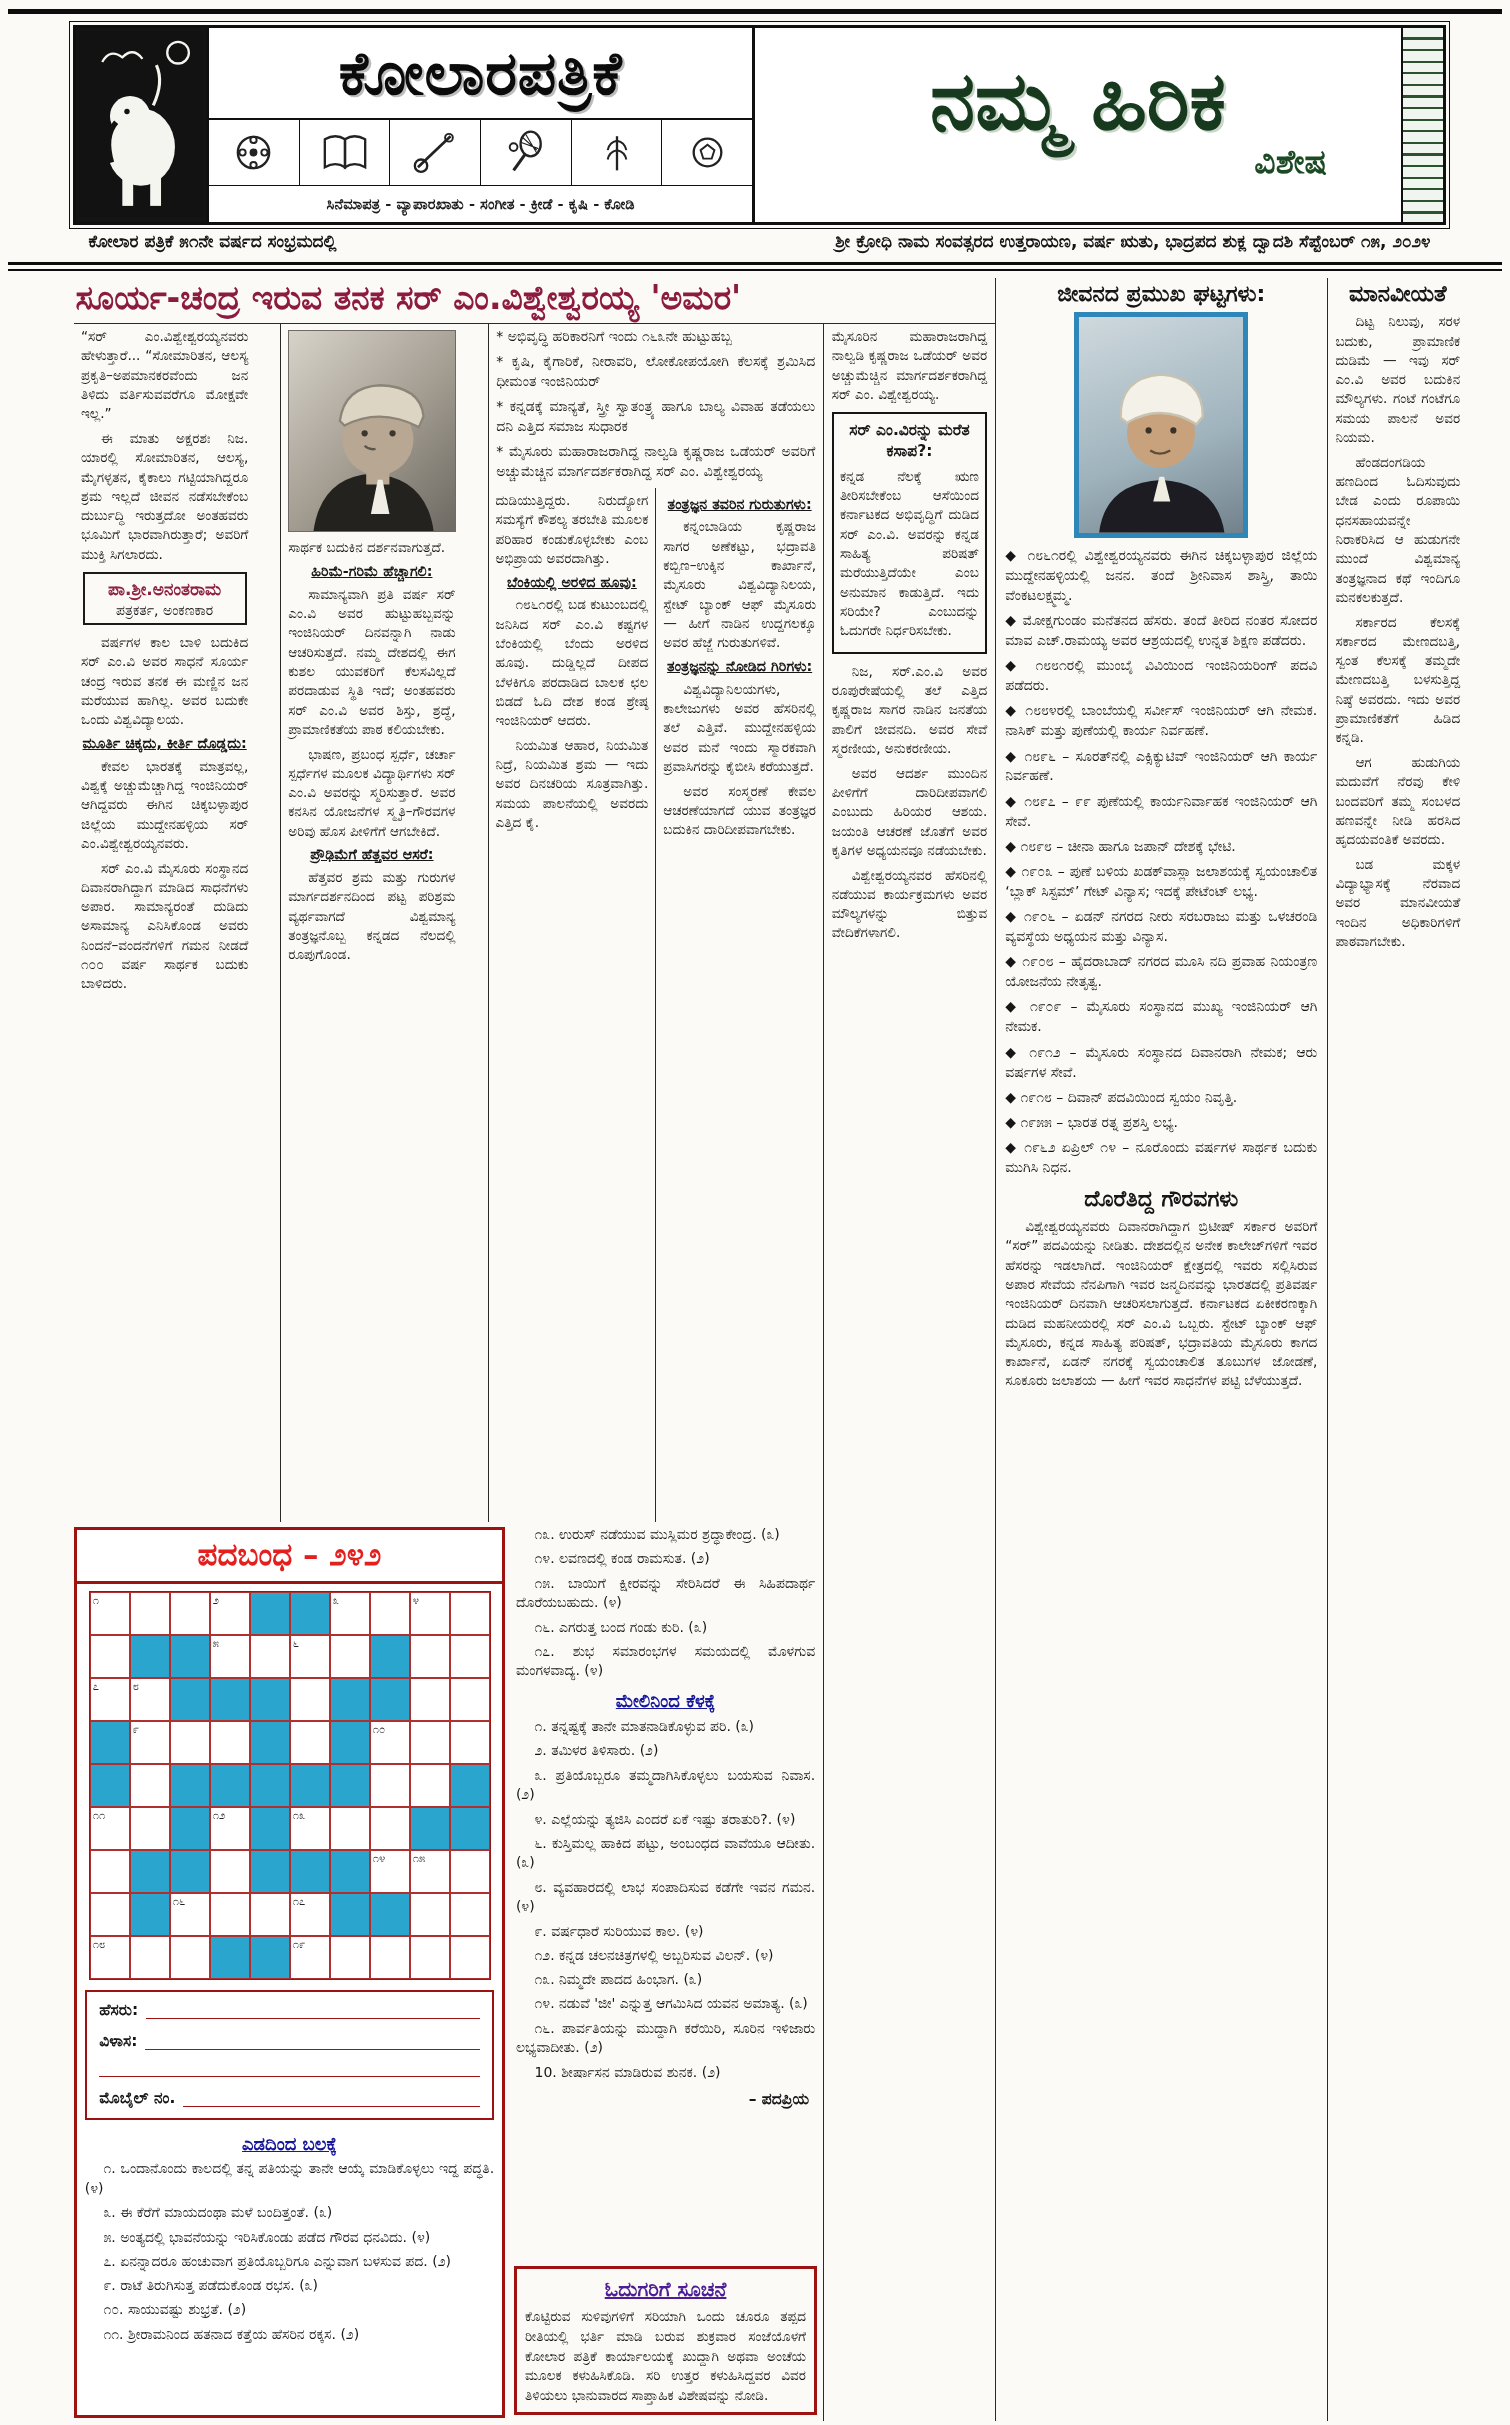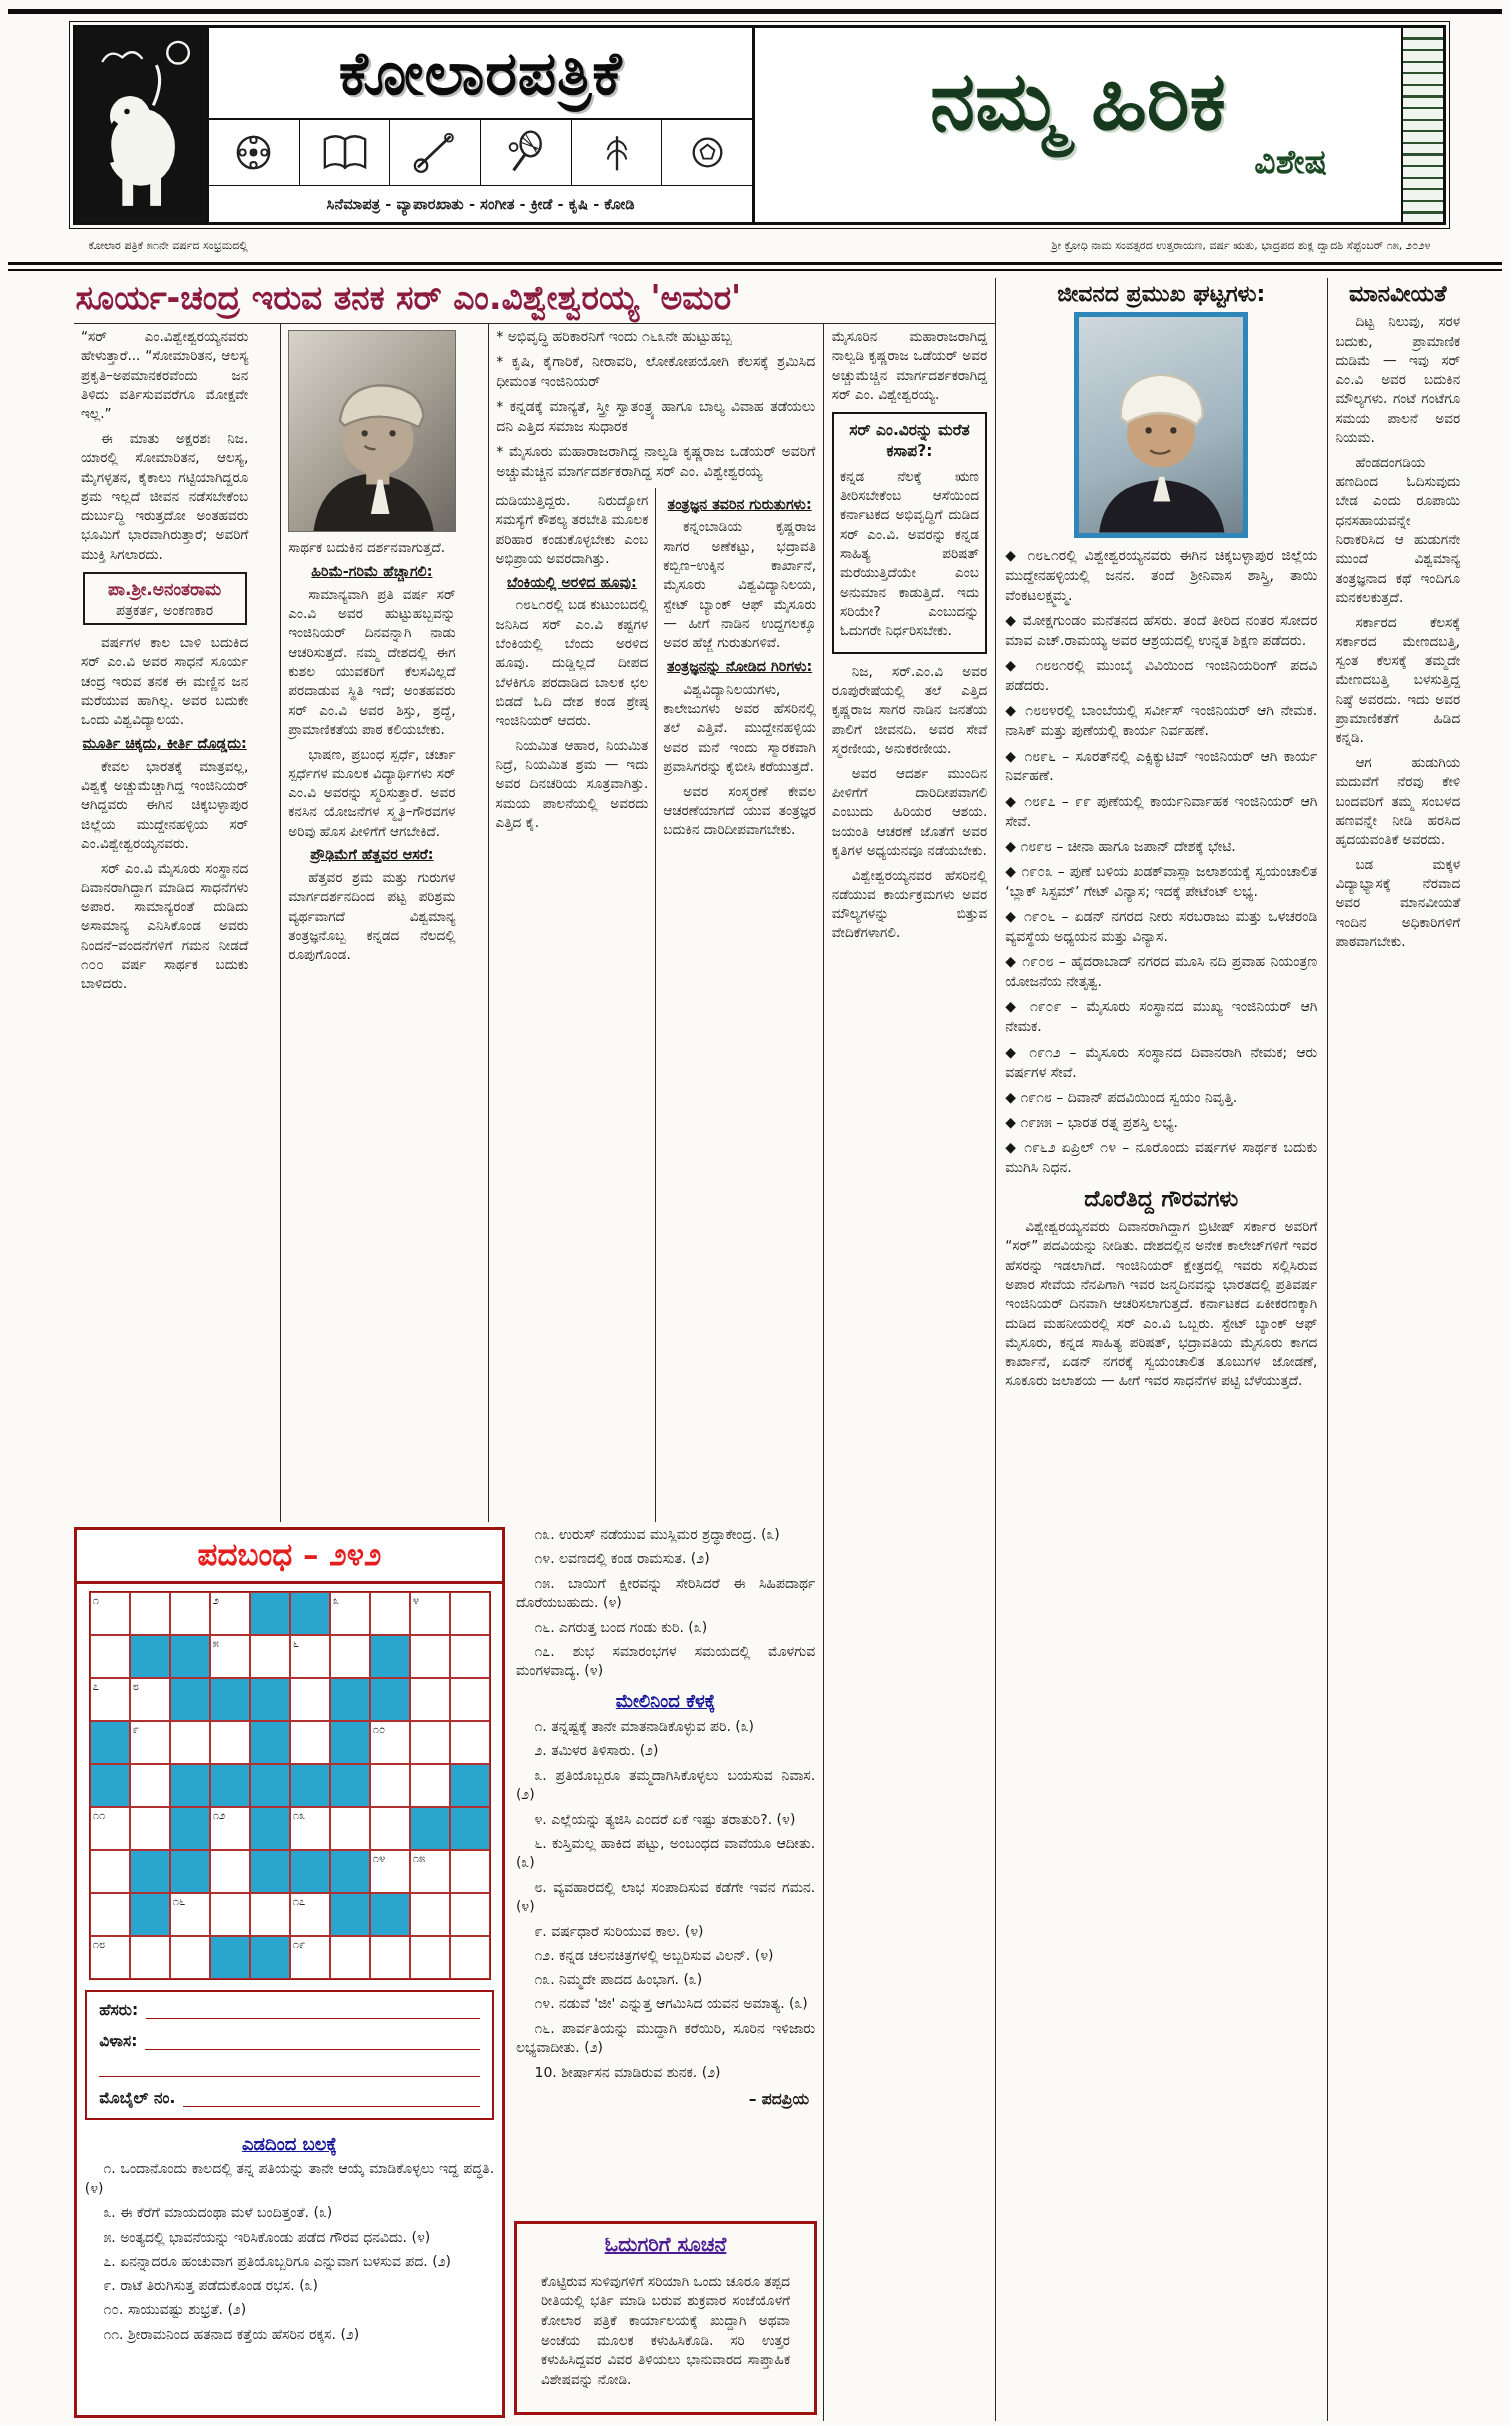--- a/index.html
+++ b/index.html
@@ -25,22 +25,22 @@
   .tagline{flex:1;display:flex;align-items:center;justify-content:center;
     font-size:14.7px;font-weight:bold;color:#1c1c1c;}
   .m-right{flex:1;position:relative;display:flex;flex-direction:column;justify-content:center;}
   .special-main{font-size:81px;line-height:.95;font-weight:800;color:#173a1e;
     text-align:center;text-shadow:2.3px 2.3px 0 #c9d6c9;}
   .special-sub{align-self:flex-end;margin:1.6px 74px 4.7px 0;font-size:33px;font-weight:800;color:#1c4a24;}
   .m-strip{width:40px;border-left:2.3px solid #101010;
     background:repeating-linear-gradient(180deg,#f1f5ef 0 9.3px,#2c512f 9.3px 11.6px);}
   
   .date-row{position:absolute;top:231px;left:73px;right:64px;height:28px;
-    display:flex;align-items:center;justify-content:space-between;
-    font-weight:normal;font-size:11px;padding:0 15.5px;}
+    display:flex;align-items:flex-start;justify-content:space-between;
+    font-weight:bold;font-size:17px;padding:0 15.5px;}
   .date-rule{position:absolute;top:262px;left:7.8px;right:7.8px;height:3.9px;
     border-top:3.1px solid #0d0d0d;border-bottom:2.3px solid #0d0d0d;}
   
   .content{position:absolute;top:278px;left:74px;right:42px;bottom:4.7px;display:flex;}
   .left-block{width:921px;display:flex;flex-direction:column;}
   .headline{height:45px;font-size:33px;font-weight:800;color:#8c1b40;
     white-space:nowrap;overflow:hidden;border-bottom:1.6px solid #2a2a2a;padding-left:1.6px;}
   .left-inner{flex:1;display:flex;min-height:0;}
   .ad-wrap{width:749px;display:flex;flex-direction:column;}
   .four-cols{height:1198px;display:flex;overflow:hidden;gap:25px;}
@@ -85,21 +85,21 @@
   .form-row{display:flex;align-items:flex-end;margin-bottom:12.4px;}
   .form-row:last-child{margin-bottom:1.6px;}
   .fill-line{flex:1;border-bottom:1.6px solid #9e1212;height:14px;margin-left:7.8px;}
   .clue-head{color:#16169b;font-size:18px;font-weight:800;text-align:center;text-decoration:underline;margin:4.7px 0;}
   .clue{font-size:14px;line-height:1.4;text-align:justify;margin-bottom:4.7px;text-indent:18.6px;padding:0 7.8px;}
   .mid-clues{flex:1;padding:3.1px 6.2px 4.7px;overflow:hidden;display:flex;flex-direction:column;}
   .mid-clues .clue{padding:0 1.6px;}
   .signature{text-align:right;font-weight:800;font-size:15.5px;margin:3.1px 7.8px 6.2px 0;}
   .notice{border:3.1px solid #9e1212;padding:6.2px 7.8px;margin-top:auto;margin-bottom:1.6px;}
   .notice-head{color:#4c1d95;font-size:20px;font-weight:800;text-align:center;text-decoration:underline;margin:1.6px 0 6.2px;}
-  .notice p{font-size:13.6px;line-height:1.45;text-align:justify;margin:16px;}
+  .notice p{font-size:13.6px;line-height:1.45;text-align:justify;margin:0;}
 </style>
 </head>
 <body>
 
 <div class="top-line"></div>
 
 <div class="masthead">
   <div class="m-left">
     <svg viewBox="0 0 160 240">
       <rect x="0" y="0" width="160" height="240" fill="#121212"></rect>

